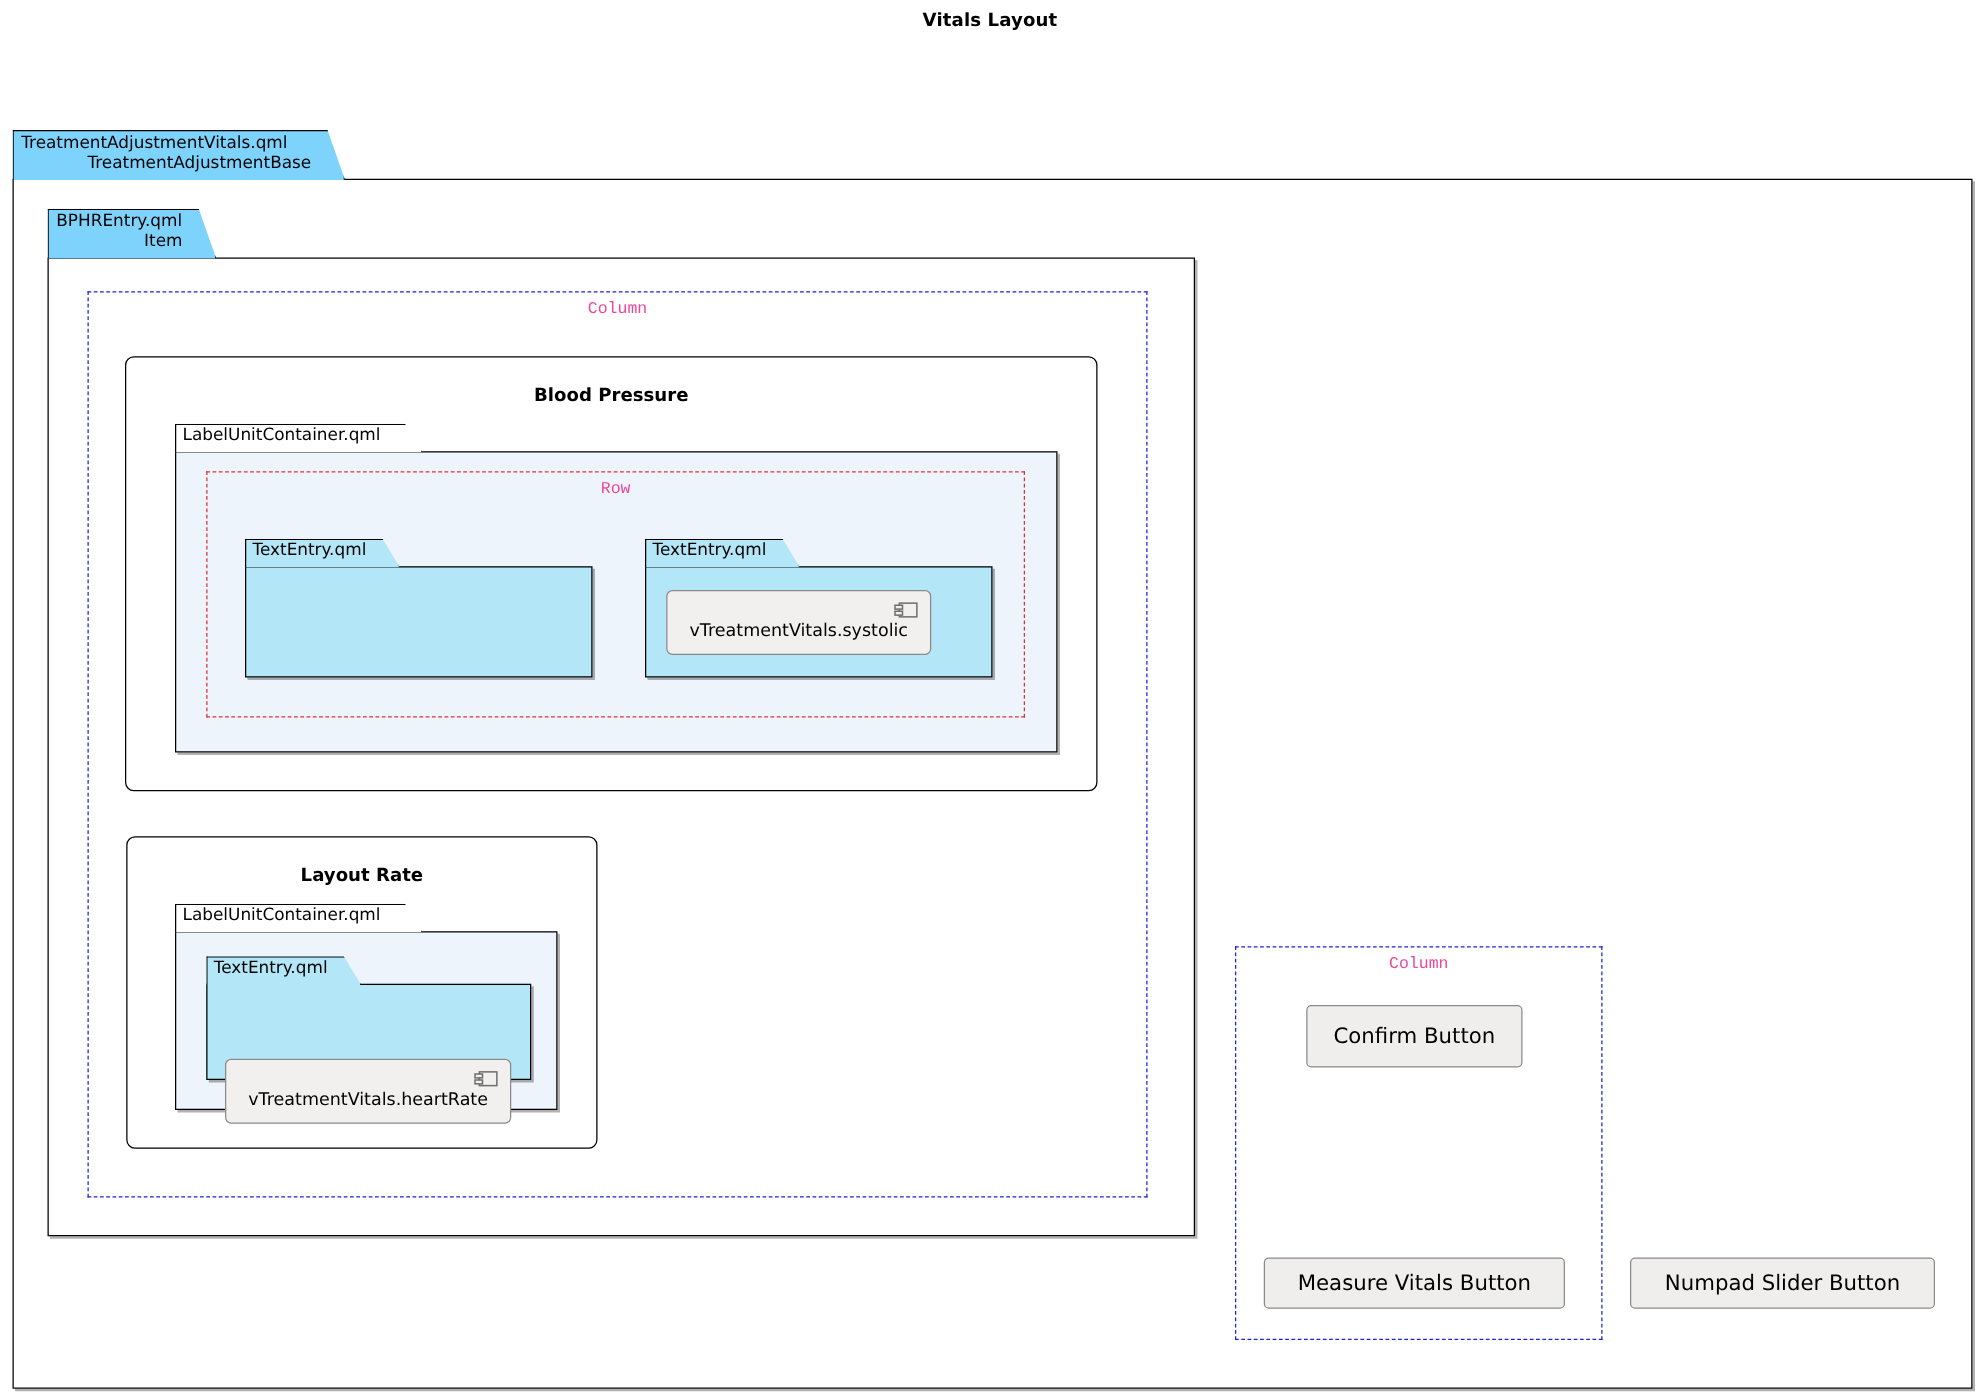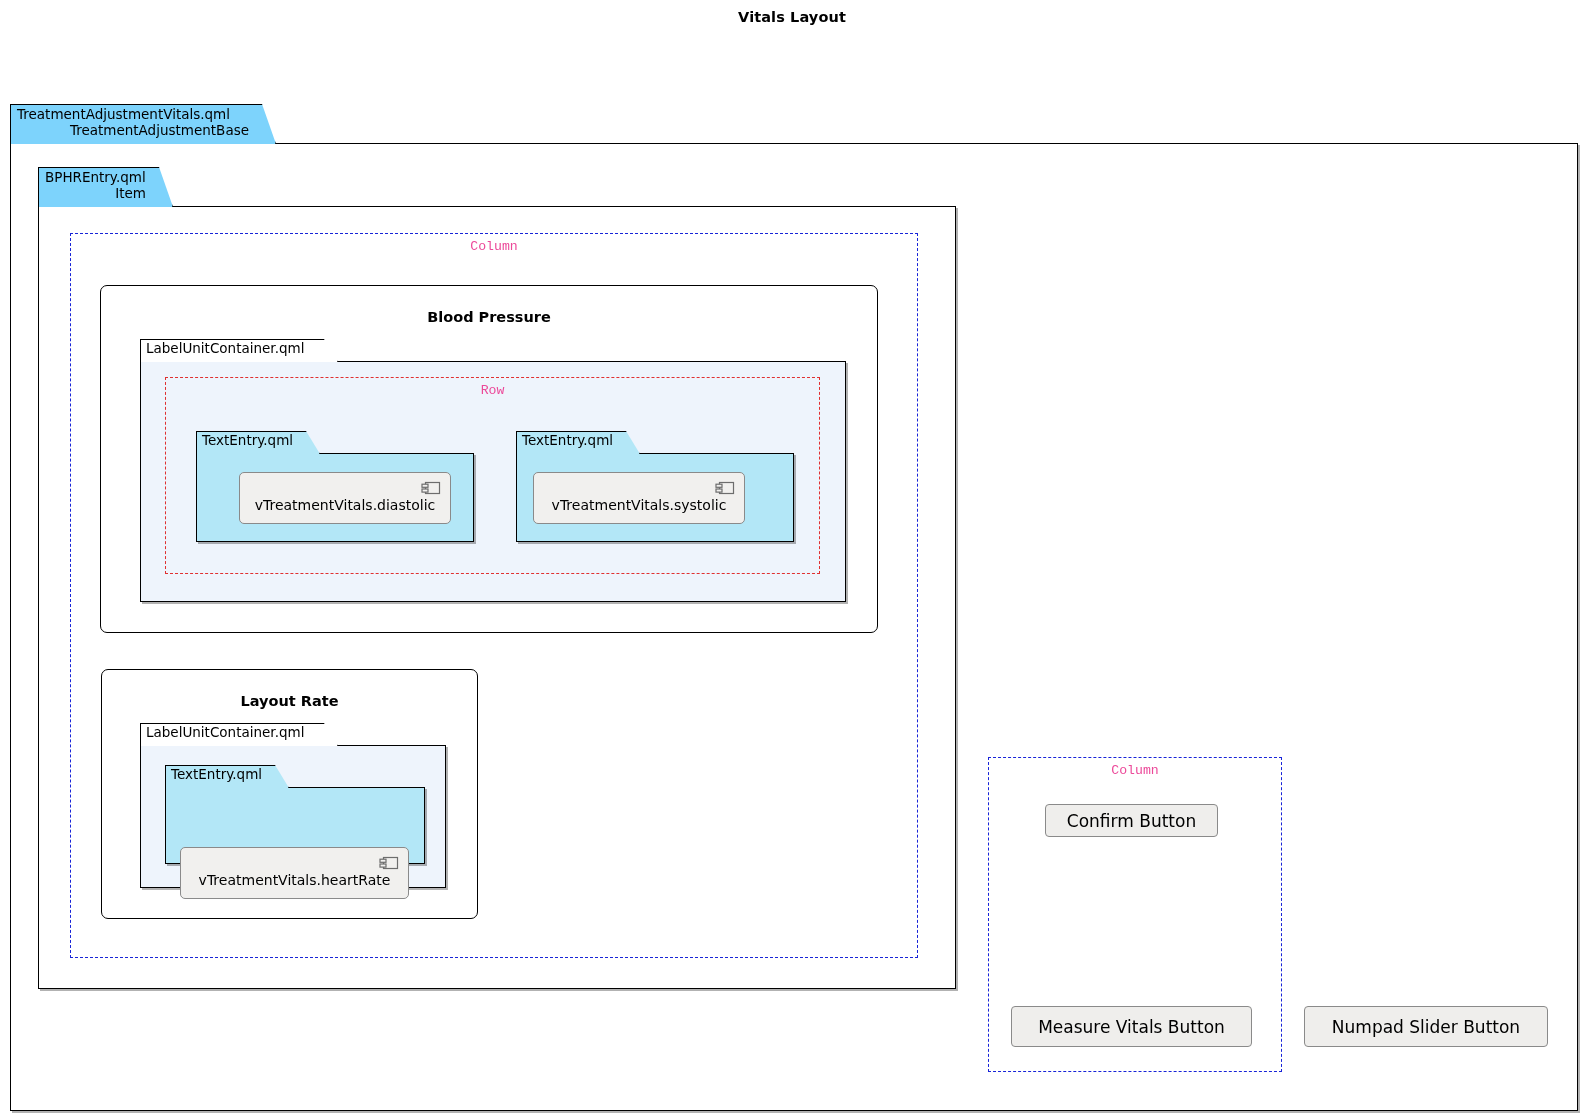--- a/index.html
+++ b/index.html
@@ -222,30 +222,20 @@
 
     <div class="pkg-tab" style="left:0px; top:0px; width:124px; height:23px;">
       <span class="pkg-tab-inner" style="padding:1px 18px 1px 5px;">
         <span class="pkg-tab-l1">TextEntry.qml</span>
       </span>
     </div>
 
     <div class="pkg-body pkg-shadow" style="left:0px; top:22px; width:278px; height:89px;"></div>
   </div>
 
-  <div class="component-box" style="left:239px; top:472px; width:212px; height:52px; z-index:9;">
-    <span class="component-icon">
-      <svg width="20" height="14" viewBox="0 0 20 14" xmlns="http://www.w3.org/2000/svg">
-        <rect x="4.5" y="1.5" width="14" height="11" fill="#f1f0ee" stroke="#6d6d6d" stroke-width="1.2"></rect>
-        <rect x="1" y="3.2" width="6" height="3.1" fill="#f1f0ee" stroke="#6d6d6d" stroke-width="1.2"></rect>
-        <rect x="1" y="8.0" width="6" height="3.1" fill="#f1f0ee" stroke="#6d6d6d" stroke-width="1.2"></rect>
-      </svg>
-    </span>
-    <span class="component-label">vTreatmentVitals.diastolic</span>
-  </div>
 
   <div class="pkg pkg-te" style="left:516px; top:431px; width:282px; height:113px; z-index:8;">
 
     <div class="pkg-tab" style="left:0px; top:0px; width:124px; height:23px;">
       <span class="pkg-tab-inner" style="padding:1px 18px 1px 5px;">
         <span class="pkg-tab-l1">TextEntry.qml</span>
       </span>
     </div>
 
     <div class="pkg-body pkg-shadow" style="left:0px; top:22px; width:278px; height:89px;"></div>
@@ -296,21 +286,21 @@
         <rect x="1" y="8.0" width="6" height="3.1" fill="#f1f0ee" stroke="#6d6d6d" stroke-width="1.2"></rect>
       </svg>
     </span>
     <span class="component-label">vTreatmentVitals.heartRate</span>
   </div>
 
   <div class="dash-region dash-blue" style="left:988px; top:757px; width:294px; height:315px; z-index:4;">
     <div class="dash-label">Column</div>
   </div>
 
-  <div class="btn" style="left:1045px; top:804px; width:173px; height:33px; z-index:9;justify-content:center;">
+  <div class="btn" style="left:1045px; top:804px; width:173px; height:50px; z-index:9;justify-content:center;">
     <span>Confirm Button</span>
   </div>
 
   <div class="btn" style="left:1011px; top:1006px; width:241px; height:41px; z-index:9;">
     <span>Measure Vitals Button</span>
   </div>
 
   <div class="btn" style="left:1304px; top:1006px; width:244px; height:41px; z-index:9;">
     <span>Numpad Slider Button</span>
   </div>

